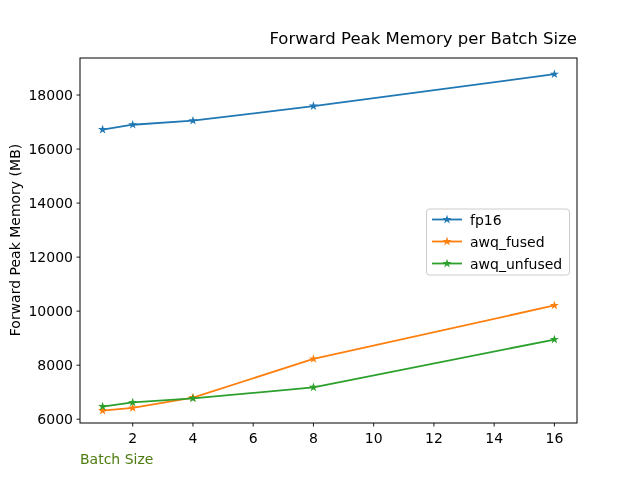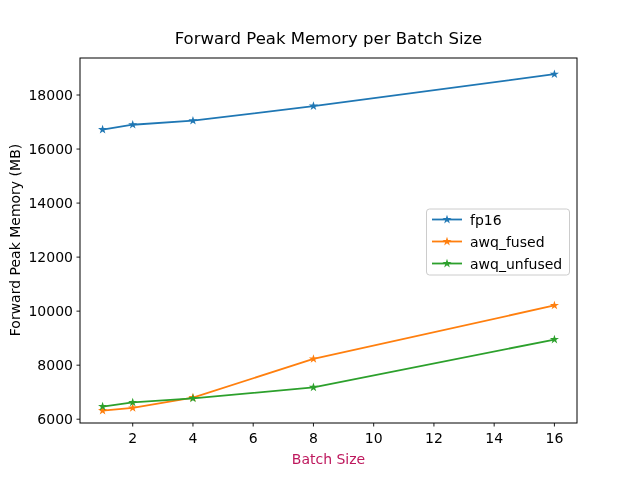--- a/index.html
+++ b/index.html
@@ -6,25 +6,25 @@
   body{
     width:640px;height:480px;overflow:hidden;
     font-family:"DejaVu Sans", sans-serif;
     background:#ffffff;
   }
   .figure{
     position:relative;width:640px;height:480px;background:#ffffff;
   }
   .chart-title{
     position:absolute;left:80px;top:30px;width:497px;
-    text-align:center;font-size:16.5px;color:#000000;line-height:1.15;
+    text-align:right;font-size:16.5px;color:#000000;line-height:1.15;
   }
   .x-label{
     position:absolute;left:80px;top:452px;width:497px;
-    text-align:center;font-size:14px;color:#be185d;line-height:1.0;
+    font-size:14px;color:#4d7c0f;line-height:1.0;
   }
   .y-label{
     position:absolute;left:15px;top:240px;width:0;height:0;
     font-size:14px;color:#000000;white-space:nowrap;
   }
   .y-label span{
     display:inline-block;
     transform:translate(-50%,-50%) rotate(-90deg);
   }
   svg{position:absolute;left:0;top:0;}

